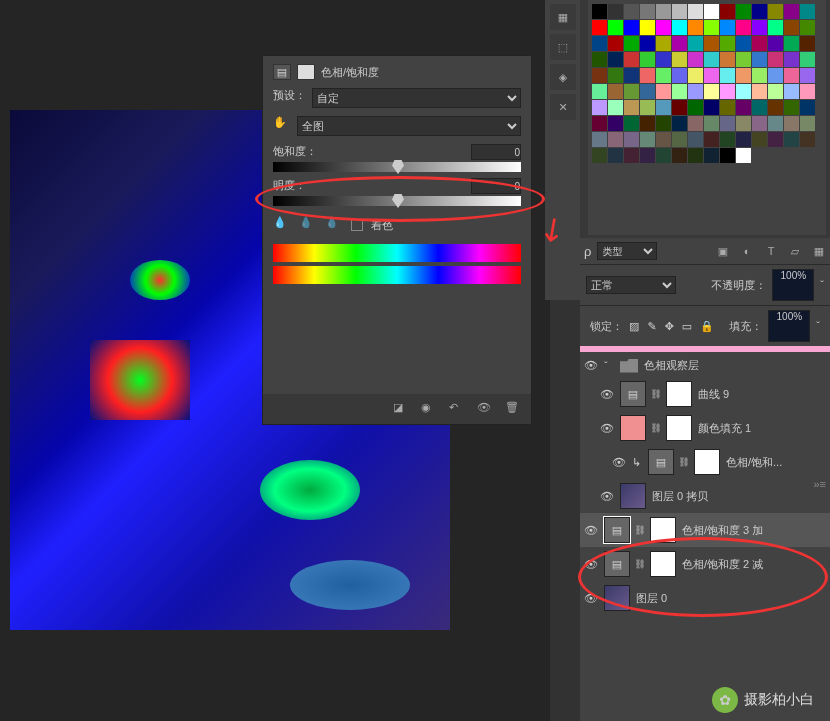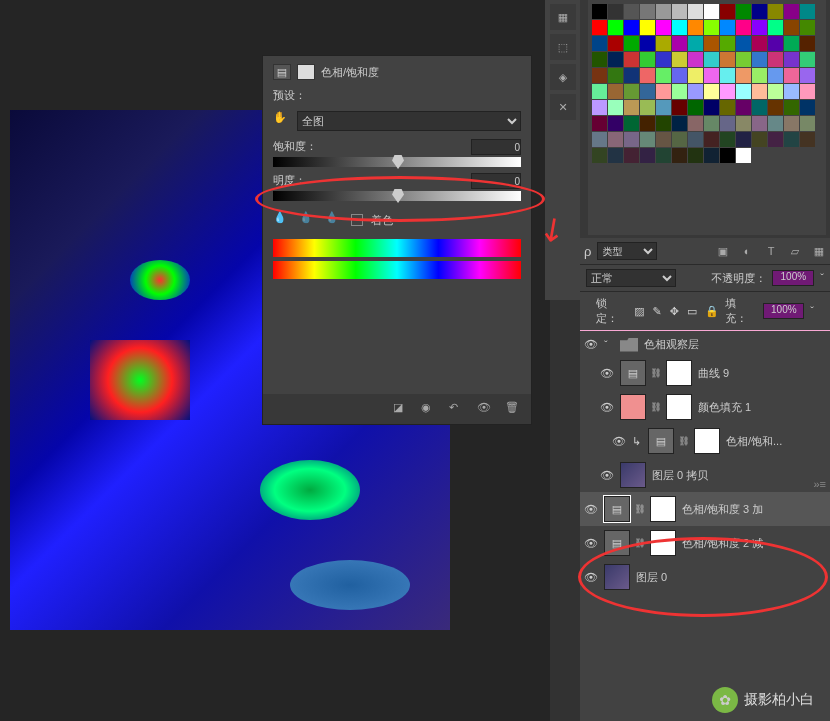--- a/index.html
+++ b/index.html
@@ -17,22 +17,22 @@
 .panels{position:absolute;right:0;top:238px;width:250px;height:483px;background:#424242}
 .panel-tabs{display:flex;background:#323232;height:26px;align-items:center;padding-left:4px;gap:2px}
 .tab{padding:4px 10px;background:#2a2a2a;cursor:pointer}
 .tab.active{background:#424242}
 .filter-row{display:flex;align-items:center;padding:4px;gap:6px;border-bottom:1px solid #2a2a2a}
 .filter-row select{background:#323232;color:#ccc;border:1px solid #222;height:18px;font-size:10px}
 .filter-icons{display:flex;gap:10px;margin-left:auto}
 .fi{width:14px;height:14px;display:flex;align-items:center;justify-content:center;color:#aaa}
 .blend-row{display:flex;align-items:center;padding:4px 6px;gap:6px;border-bottom:1px solid #2a2a2a}
 .blend-row select{background:#323232;color:#ccc;border:1px solid #222;width:90px;height:18px}
-.pct{background:#701a75;border:1px solid #222;width:42px;height:16px;text-align:center;font-size:10px}
-.lock-row{display:flex;align-items:center;padding:4px 16px;gap:6px;border-bottom:1px solid #f9a8d4}
+.pct{background:#0f172a;border:1px solid #222;width:42px;height:32px;text-align:center;font-size:10px}
+.lock-row{display:flex;align-items:center;padding:4px 10px;gap:6px;border-bottom:6px solid #f9a8d4}
 .lock-icons{display:flex;gap:8px}
 .layers{padding:2px 0}
 .layer{display:flex;align-items:center;padding:4px 4px;gap:6px;position:relative}
 .layer.indent1{padding-left:20px}
 .layer.indent2{padding-left:32px}
 .layer.selected{background:#565656}
 .eye{width:14px;height:14px;display:flex;align-items:center;justify-content:center;cursor:pointer}
 .thumb{width:26px;height:26px;background:#fff;border:1px solid #222}
 .thumb.adj{background:#666;display:flex;align-items:center;justify-content:center}
 .thumb.mask{background:#fff}
@@ -91,20 +91,21 @@
 
 <div class="props-panel">
   <div class="props-body">
     <div class="icon-row">
       <div class="small-icon">▤</div>
       <div class="small-icon" style="background:#ddd"></div>
       <span>色相/饱和度</span>
     </div>
     <div class="preset-row">
       <span>预设：</span>
+      <select><option>自定</option></select>
     </div>
     <div class="preset-row">
       <span style="width:18px">✋</span>
       <select><option>全图</option></select>
     </div>
 
 
     <div class="slider-group">
       <div class="slider-label">
         <span>饱和度：</span>

